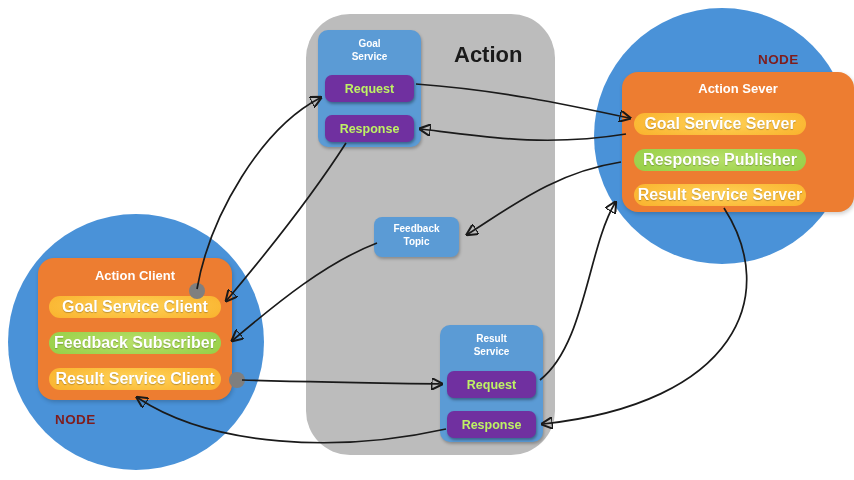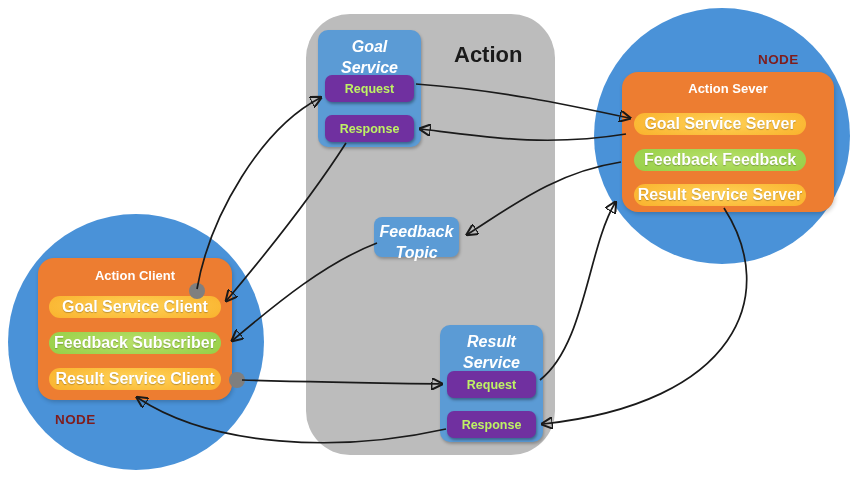--- a/index.html
+++ b/index.html
@@ -19,21 +19,21 @@
   .panel-title {
     position:absolute; left:454px; top:42px;
     font-size:22px; font-weight:bold; color:#1a1a1a;
   }
   .bluebox {
     position:absolute; background:#5b9bd5; border-radius:10px;
     color:#fff; font-weight:bold; text-align:center;
     box-shadow:1px 2px 3px rgba(0,0,0,0.25);
   }
   .bluebox .boxlabel {
-    padding-top:7px; font-size:16px; line-height:1.3; font-weight:bold; color:#fff;font-style:italic;
+    padding-top:7px; font-size:10px; line-height:1.3; font-weight:bold; color:#fff;
   }
   .btn {
     position:absolute; left:7px; width:89px; height:27px;
     background:#7030a0; border-radius:7px; color:#bef264; font-weight:bold;
     font-size:12.5px; display:flex; align-items:center; justify-content:center;
     box-shadow:1px 2px 3px rgba(0,0,0,0.35);
   }
   .orange-box {
     position:absolute; background:#ed7d31; border-radius:16px;
     box-shadow:1px 2px 4px rgba(0,0,0,0.2);
@@ -99,24 +99,24 @@
 
   <div class="bluebox" style="left:440px; top:325px; width:103px; height:117px;">
     <div class="boxlabel">
       <span>Result</span><br>
       <span>Service</span>
     </div>
     <div class="btn" style="top:46px;">Request</div>
     <div class="btn" style="top:86px;">Response</div>
   </div>
 
-  <div class="orange-box" style="left:622px; top:72px; width:212px; height:140px;">
+  <div class="orange-box" style="left:622px; top:72px; width:232px; height:140px;">
     <div class="orange-title" style="top:9px;">Action Sever</div>
     <div class="pill yellow" style="left:12px; top:41px;">Goal Service Server</div>
-    <div class="pill green" style="left:12px; top:77px;">Feedback Feedback</div>
+    <div class="pill green" style="left:12px; top:77px;">Response Publisher</div>
     <div class="pill yellow" style="left:12px; top:112px;">Result Service Server</div>
   </div>
 
   <div class="orange-box" style="left:38px; top:258px; width:194px; height:142px;">
     <div class="orange-title" style="top:10px;">Action Client</div>
     <div class="pill yellow" style="left:11px; top:38px;">Goal Service Client</div>
     <div class="pill green" style="left:11px; top:74px;">Feedback Subscriber</div>
     <div class="pill yellow" style="left:11px; top:110px;">Result Service Client</div>
   </div>
 

